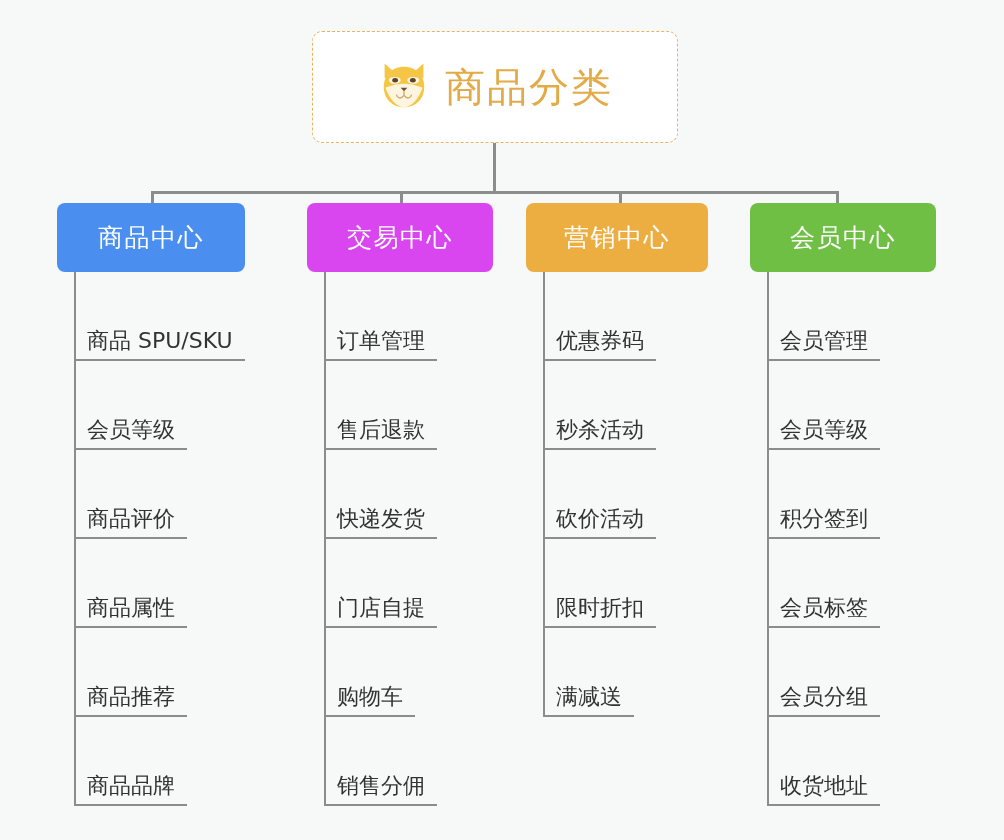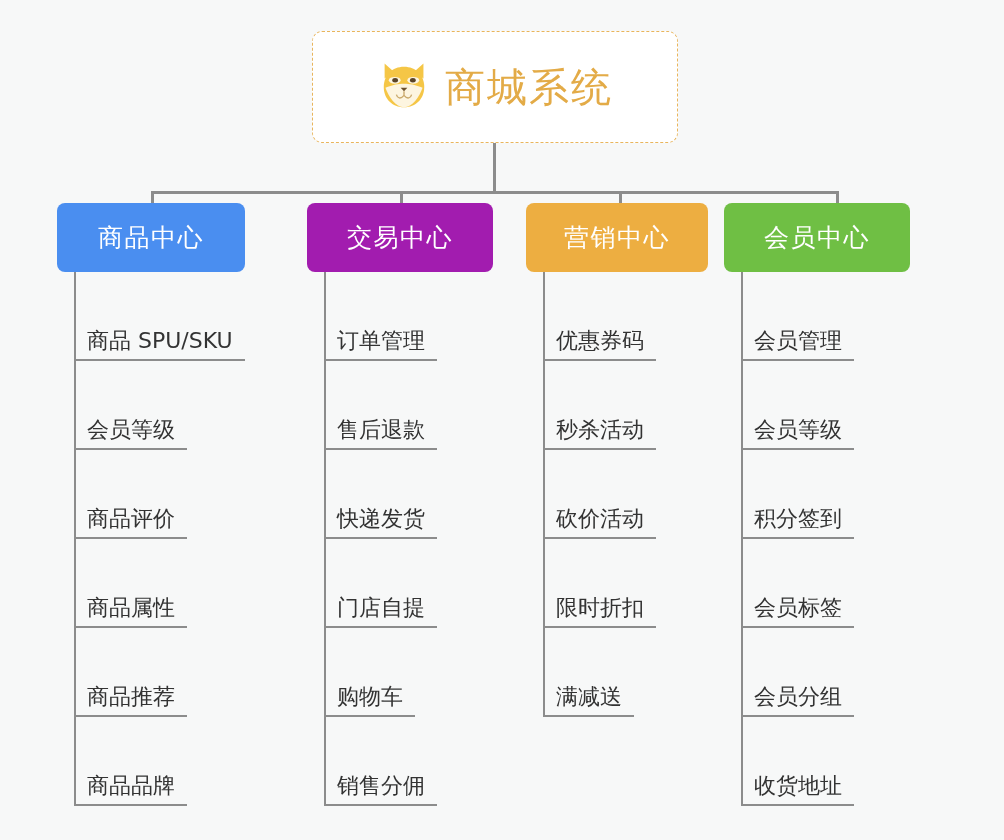--- a/index.html
+++ b/index.html
@@ -139,21 +139,21 @@
       <path d="M10 33 C14 44 22 56 32 56 C42 56 50 44 54 33 C46 29 38 28 32 28 C26 28 18 29 10 33 Z" fill="#fdf5e0"></path>
       <ellipse cx="21" cy="24" rx="7" ry="4" fill="#fdf5e0"></ellipse>
       <ellipse cx="43" cy="24" rx="7" ry="4" fill="#fdf5e0"></ellipse>
       <ellipse cx="21.5" cy="24" rx="3.4" ry="2.6" fill="#5a4326"></ellipse>
       <ellipse cx="42.5" cy="24" rx="3.4" ry="2.6" fill="#5a4326"></ellipse>
       <path d="M28 33 L36 33 L32 37 Z" fill="#6b4f2c"></path>
       <path d="M32 37 L32 42" stroke="#c9a86a" stroke-width="1.6" fill="none"></path>
       <path d="M32 42 C28 47 24 45 23 41" stroke="#c9a86a" stroke-width="1.6" fill="none"></path>
       <path d="M32 42 C36 47 40 45 41 41" stroke="#c9a86a" stroke-width="1.6" fill="none"></path>
     </svg>
-    <span class="root-title">商城系统</span>
+    <span class="root-title">商品分类</span>
   </div>
 
   <div class="branch" style="left:57px; width:236px;">
     <div class="branch-header" style="background:#4a8ef0; width:188px;">
       <span>商品中心</span>
     </div>
     <div class="leaf-list">
       <div class="leaf-stem"></div>
       <div class="leaf">
           <span class="leaf-text">商品 SPU/SKU</span>
@@ -170,21 +170,21 @@
       <div class="leaf">
           <span class="leaf-text">商品推荐</span>
         </div>
       <div class="leaf">
           <span class="leaf-text">商品品牌</span>
         </div>
     </div>
   </div>
 
   <div class="branch" style="left:307px; width:236px;">
-    <div class="branch-header" style="background:#a21caf; width:186px;">
+    <div class="branch-header" style="background:#d946ef; width:186px;">
       <span>交易中心</span>
     </div>
     <div class="leaf-list">
       <div class="leaf-stem"></div>
       <div class="leaf">
           <span class="leaf-text">订单管理</span>
         </div>
       <div class="leaf">
           <span class="leaf-text">售后退款</span>
         </div>
@@ -220,21 +220,21 @@
         </div>
       <div class="leaf">
           <span class="leaf-text">限时折扣</span>
         </div>
       <div class="leaf">
           <span class="leaf-text">满减送</span>
         </div>
     </div>
   </div>
 
-  <div class="branch" style="left:724px; width:236px;">
+  <div class="branch" style="left:750px; width:236px;">
     <div class="branch-header" style="background:#6fbf44; width:186px;">
       <span>会员中心</span>
     </div>
     <div class="leaf-list">
       <div class="leaf-stem"></div>
       <div class="leaf">
           <span class="leaf-text">会员管理</span>
         </div>
       <div class="leaf">
           <span class="leaf-text">会员等级</span>

